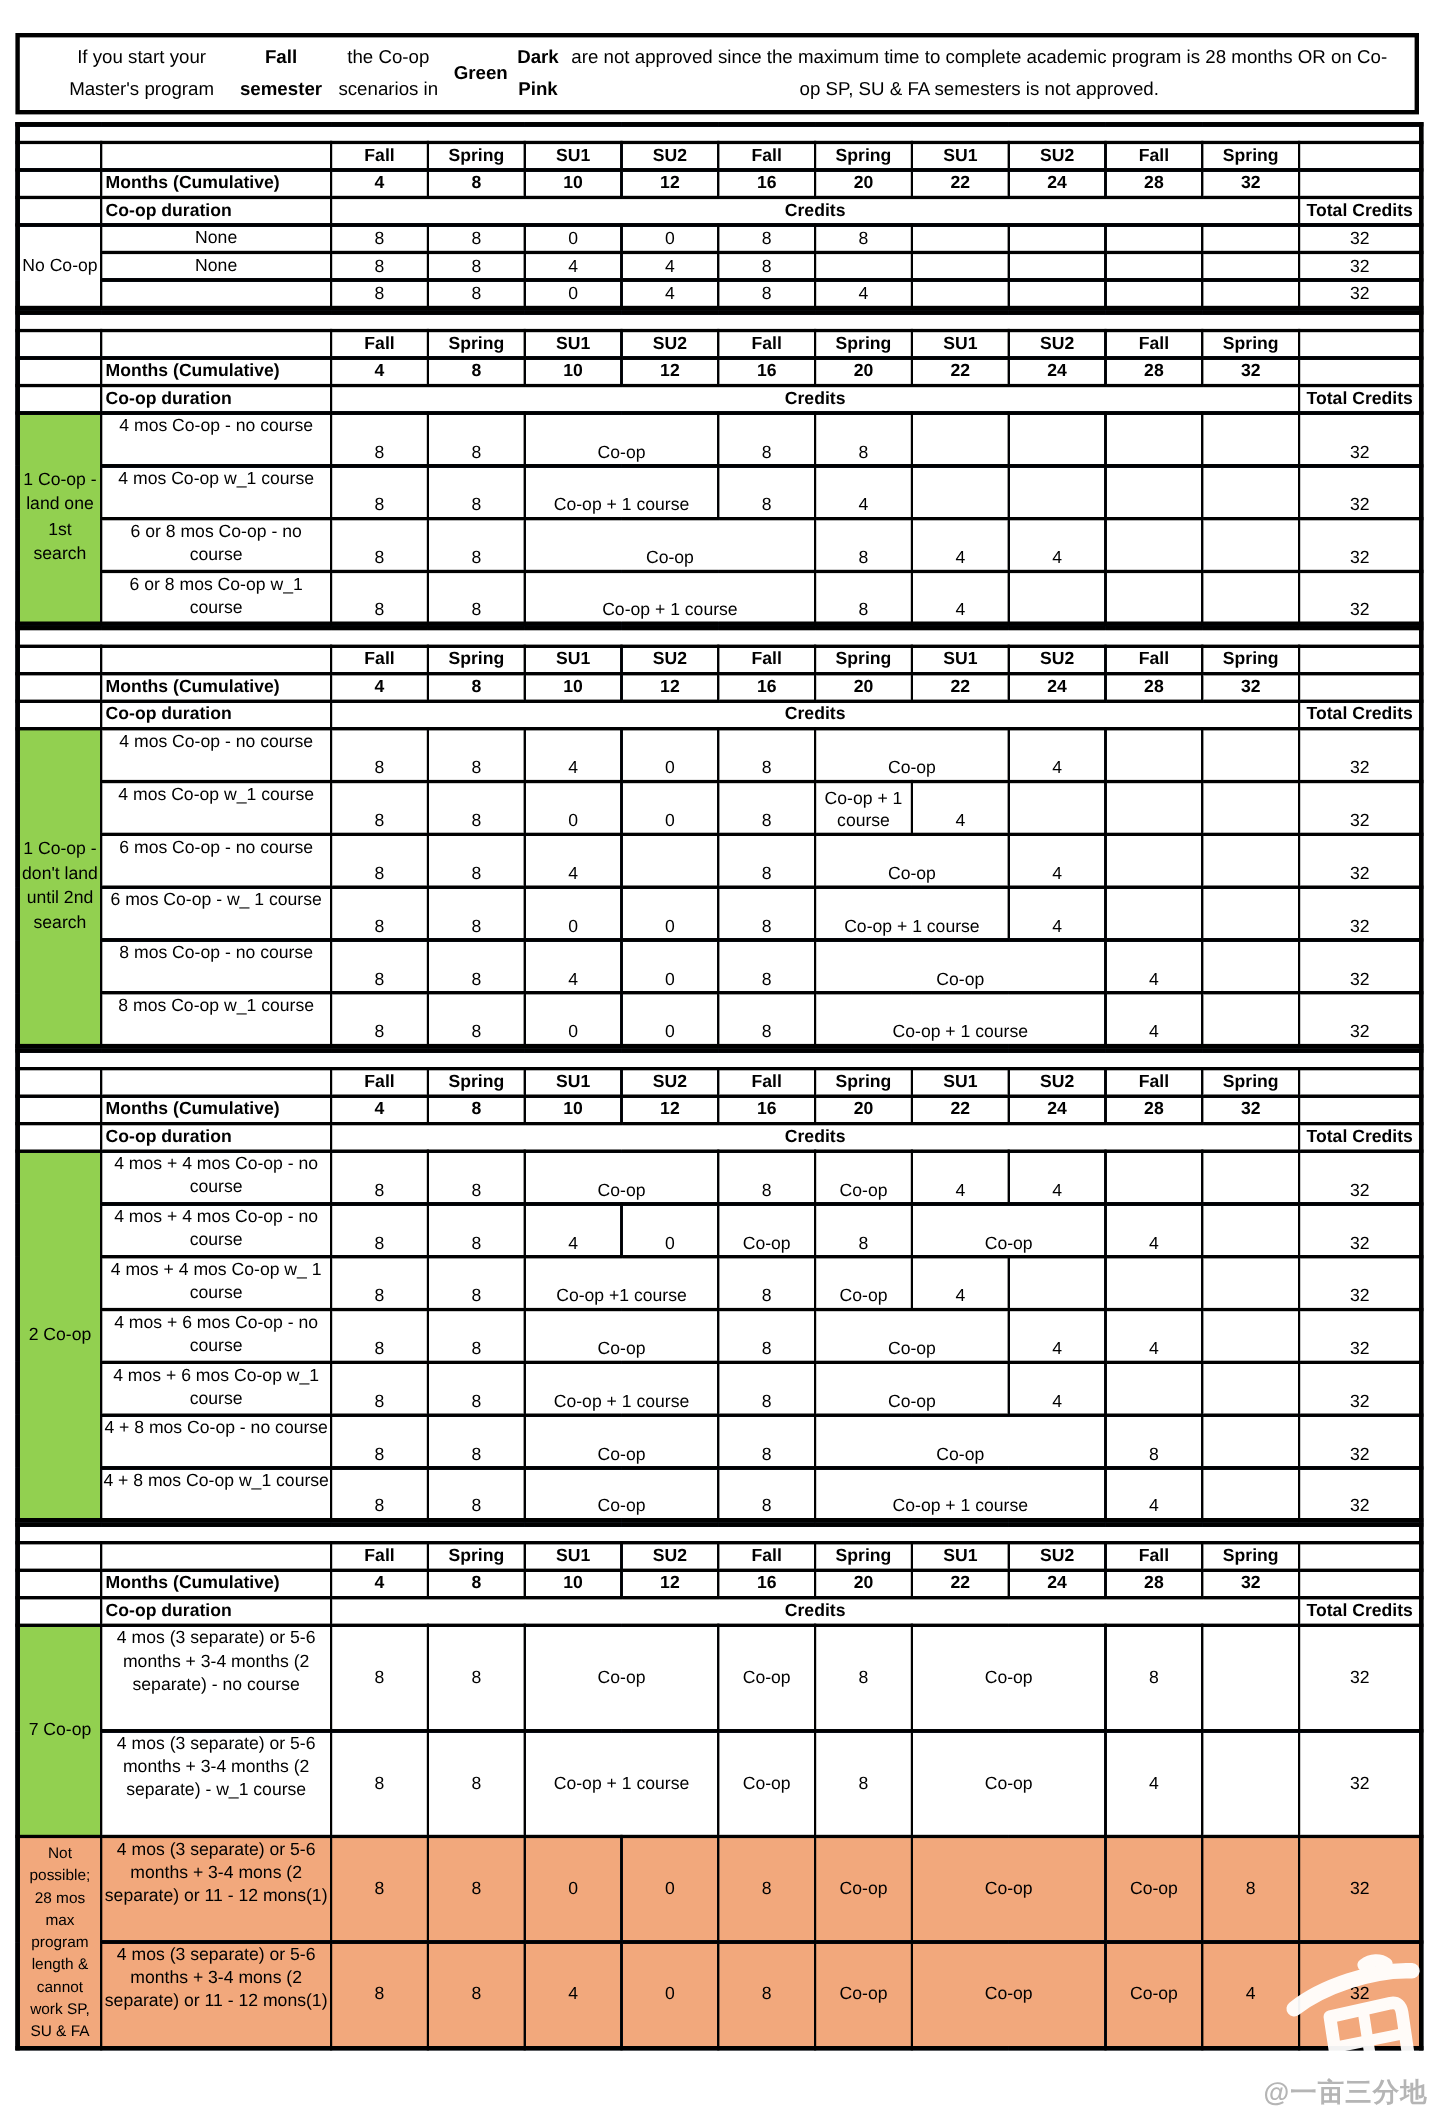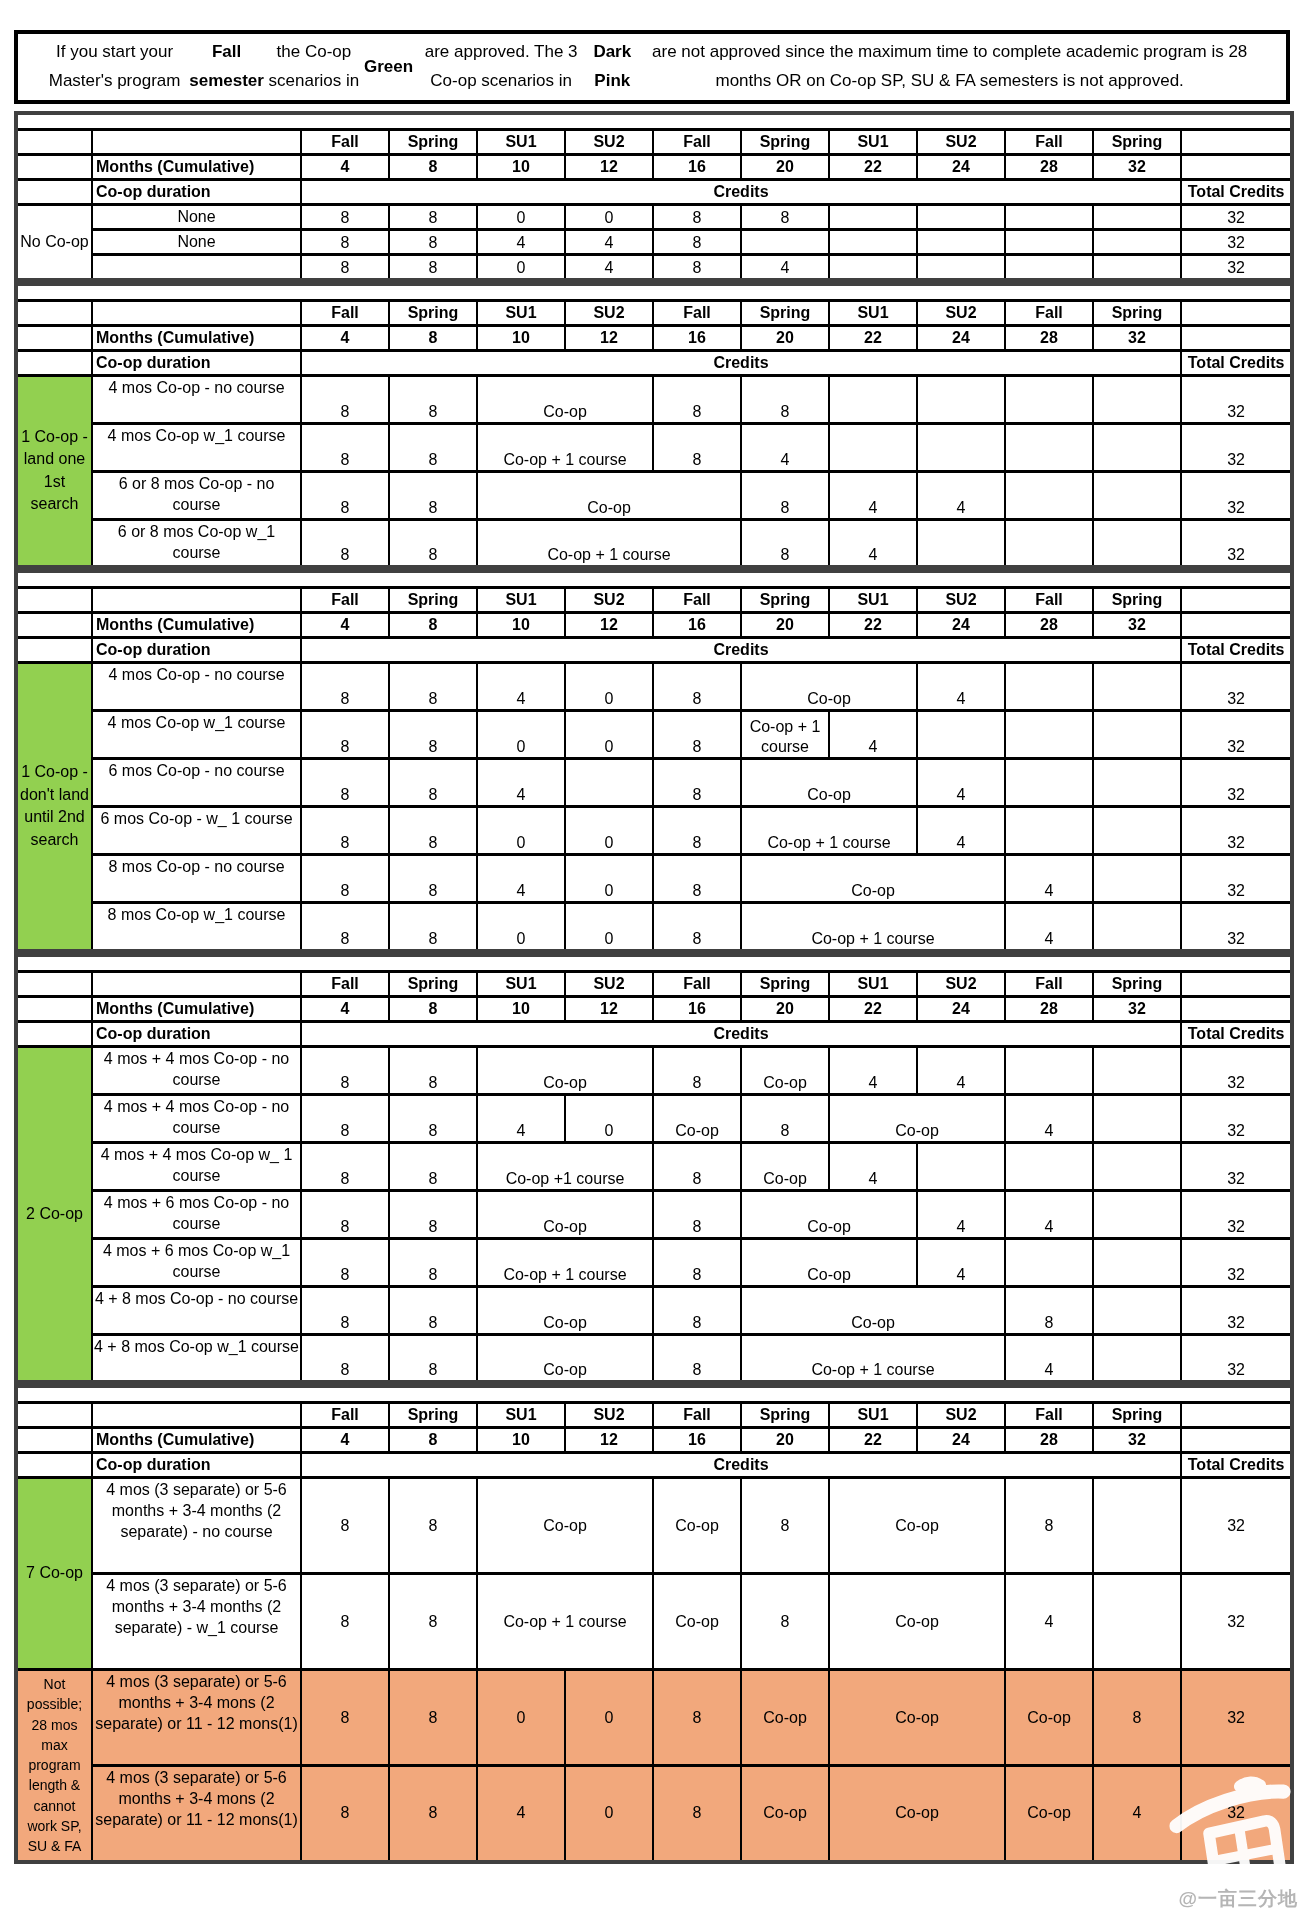--- a/index.html
+++ b/index.html
@@ -9,21 +9,21 @@
     -webkit-font-smoothing:antialiased;
   }
   .page{position:absolute;top:30px;left:14px;width:1276px;}
   .title-box{
     border:4px solid #000;box-sizing:border-box;min-height:74px;
     display:flex;align-items:center;justify-content:center;text-align:center;
     font-size:17px;line-height:1.7;padding:4px 22px;margin-bottom:7px;background:#fff;
   }
   table.sec{
     border-collapse:collapse;table-layout:fixed;width:1276px;
-    border:4px solid #404040;margin:0;background:#0f172a;
+    border:4px solid #000000;margin:0;background:#0f172a;
   }
   table.sec td,table.sec th{
     border:2px solid #000;border-top-width:3px;border-bottom-width:3px;
     padding:0;overflow:hidden;word-wrap:break-word;
   }
   td.spacer{height:13px;background:#fff;}
   tr.hrow td,tr.hrow th{
     height:22px;font-weight:bold;font-size:16px;text-align:center;
     vertical-align:middle;background:#fff;line-height:1.1;
   }
@@ -41,34 +41,33 @@
     text-align:center;vertical-align:middle;font-size:15px;line-height:1.4;
     padding:2px 1px;
   }
   td.group.white{background:#ffffff;}
   td.group.green{background:#92d050;}
   td.group.pink{background:#f2a87c;font-size:14px;line-height:1.45;}
   tr.pinkrow td{background:#f2a87c;}
   .wm{position:absolute;pointer-events:none;}
   .wm-glyph{right:2px;top:1775px;width:132px;height:128px;transform:rotate(-10deg);opacity:0.95;}
   .wm-handle{
-    right:6px;top:1886px;font-size:19px;color:#b5b5b5;letter-spacing:1px;
+    right:6px;top:1886px;font-size:24px;color:#b5b5b5;letter-spacing:1px;
     text-shadow:0 0 3px #fff,0 0 1px #fff;font-weight:bold;
   }
 </style>
 </head>
 <body>
 
 <div class="page">
   <div class="title-box">
       <span>If you start your Master's program </span>
       <b>Fall semester</b>
       <span> the Co-op scenarios in </span>
       <b>Green</b>
-      <span> are approved. The 3 Co-op scenarios in </span>
       <b>Dark Pink</b>
       <span> are not approved since the maximum time to complete academic program is 28 months OR on Co-op SP, SU &amp; FA semesters is not approved.</span>
     </div>
   <div id="tables">
       <table class="sec">
         <colgroup>
           <col style="width: 76px;">
           <col style="width: 209px;">
           <col style="width: 88px;">
           <col style="width: 88px;">

